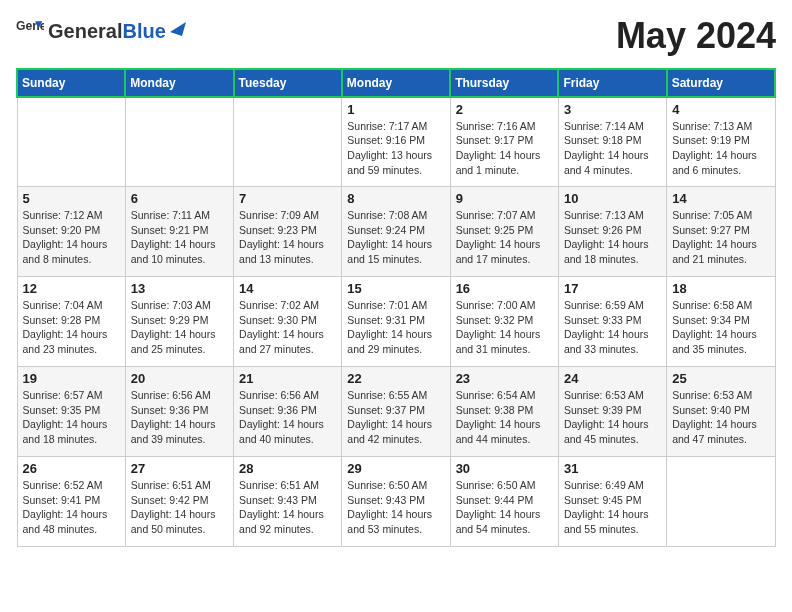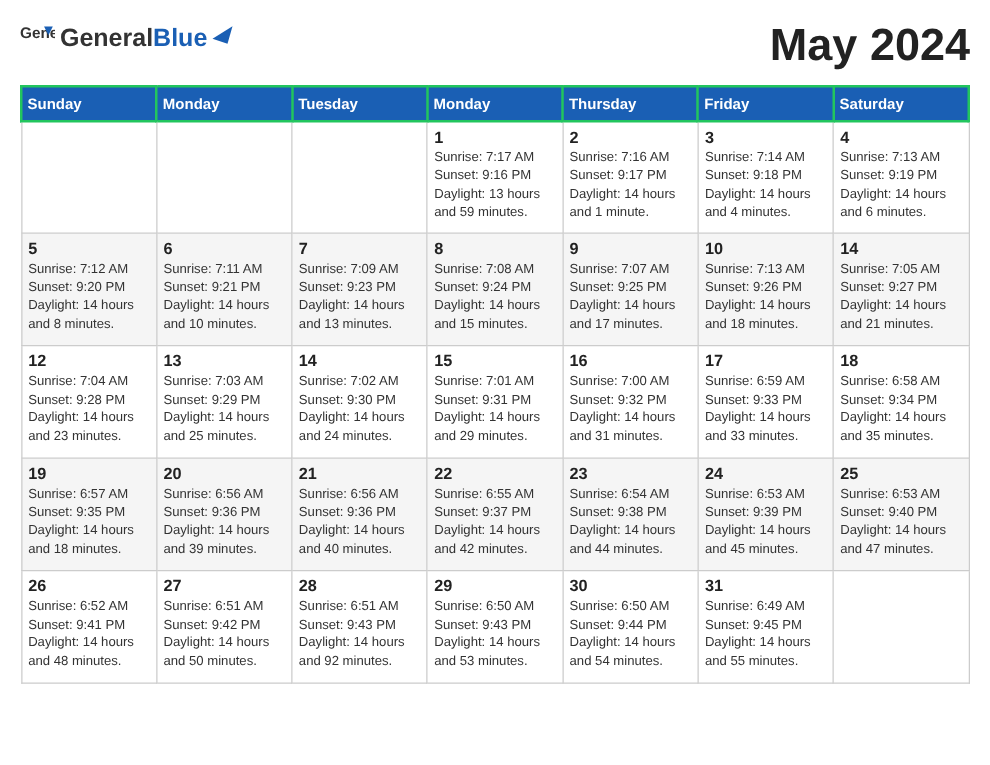--- a/index.html
+++ b/index.html
@@ -213,21 +213,21 @@
           <div class="cell-text">Sunrise: 7:03 AM</div>
           <div class="cell-text">Sunset: 9:29 PM</div>
           <div class="cell-text">Daylight: 14 hours</div>
           <div class="cell-text">and 25 minutes.</div>
         </td>
         <td>
           <span class="day-num">14</span>
           <div class="cell-text">Sunrise: 7:02 AM</div>
           <div class="cell-text">Sunset: 9:30 PM</div>
           <div class="cell-text">Daylight: 14 hours</div>
-          <div class="cell-text">and 24 minutes.</div>
+          <div class="cell-text">and 27 minutes.</div>
         </td>
         <td>
           <span class="day-num">15</span>
           <div class="cell-text">Sunrise: 7:01 AM</div>
           <div class="cell-text">Sunset: 9:31 PM</div>
           <div class="cell-text">Daylight: 14 hours</div>
           <div class="cell-text">and 29 minutes.</div>
         </td>
         <td>
           <span class="day-num">16</span>

